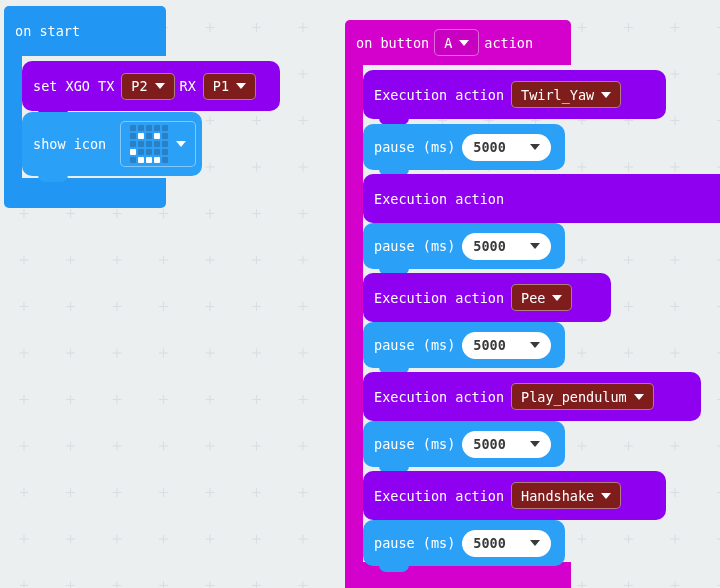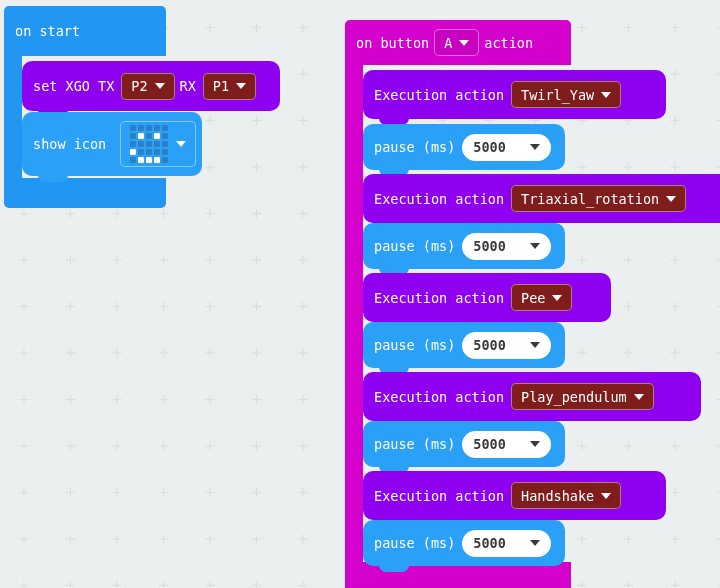--- a/index.html
+++ b/index.html
@@ -218,24 +218,20 @@
       <span class="lbl">pause (ms)</span>
       <span class="field-pill">
         <span>5000</span>
         <span class="arrow"></span>
       </span>
       <span class="notch" style="background:#2ba0f7;"></span>
     </div>
 
     <div class="stmt" style="left:18px; top:154px; width:371px; height:49px; background:#9000f0;">
       <span class="lbl">Execution action</span>
-      <span class="field on-purple">
-        <span>Triaxial_rotation</span>
-        <span class="arrow"></span>
-      </span>
       <span class="notch" style="background:#9000f0;"></span>
     </div>
 
     <div class="stmt" style="left:18px; top:203px; width:202px; height:46px; background:#2ba0f7;">
       <span class="lbl">pause (ms)</span>
       <span class="field-pill">
         <span>5000</span>
         <span class="arrow"></span>
       </span>
       <span class="notch" style="background:#2ba0f7;"></span>

